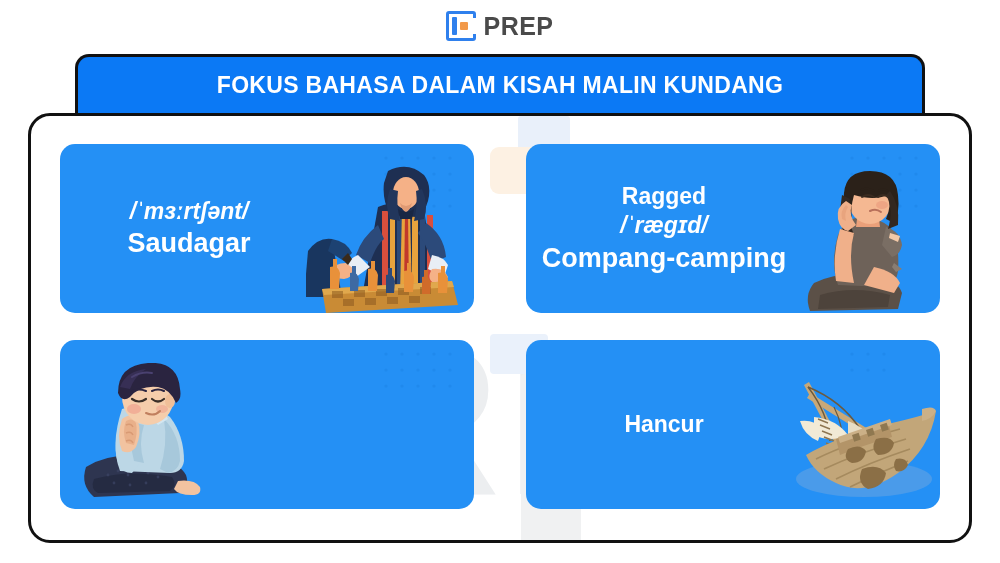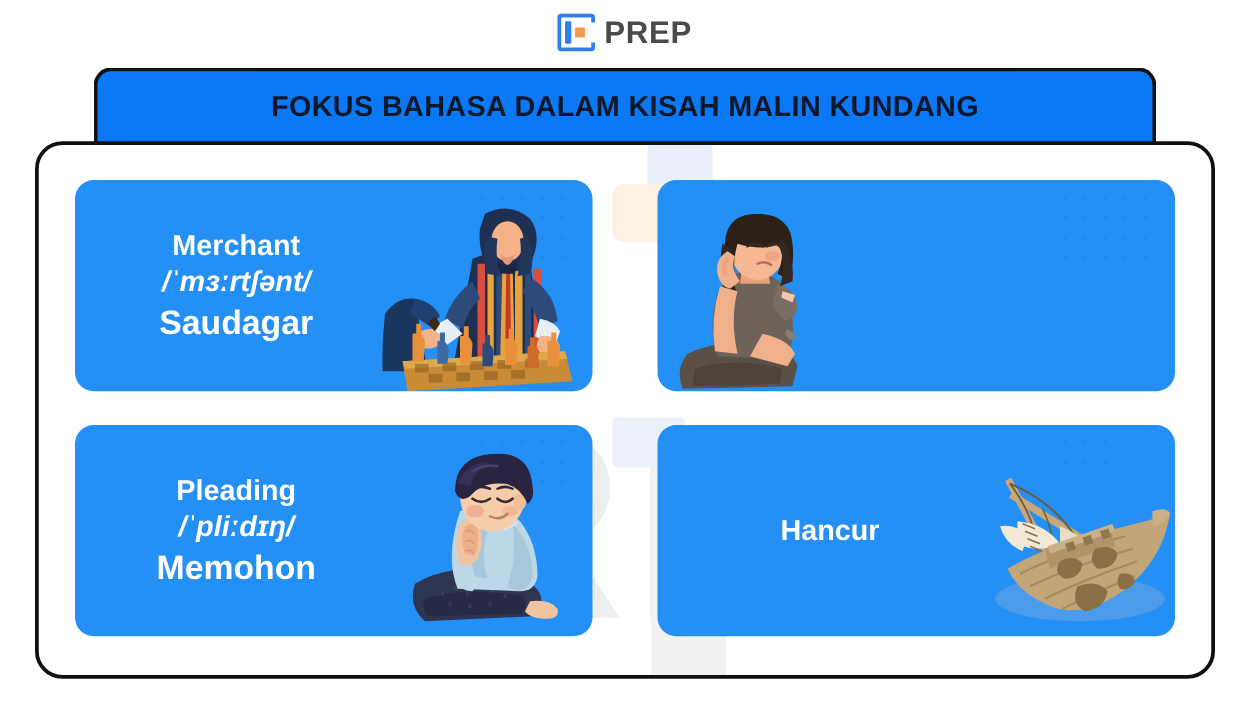--- a/index.html
+++ b/index.html
@@ -83,21 +83,21 @@
     background: #0b79f5;
     border: 3px solid #111111;
     border-radius: 14px 14px 0 0;
     border-bottom: none;
     display: flex;
     align-items: center;
     justify-content: center;
     z-index: 20;
   }
   .banner-title {
-    color: #0f172a;
+    color: #ffffff;
     font-size: 23px;
     font-weight: bold;
     letter-spacing: 0.3px;
     text-align: center;
     white-space: nowrap;
   }
 
   
   .frame {
     position: absolute;
@@ -271,21 +271,20 @@
             <circle cx="54" cy="38" r="1.6"></circle>
             <circle cx="70" cy="38" r="1.6"></circle>
           <circle cx="6" cy="54" r="1.6"></circle>
             <circle cx="22" cy="54" r="1.6"></circle>
             <circle cx="38" cy="54" r="1.6"></circle>
             <circle cx="54" cy="54" r="1.6"></circle>
             <circle cx="70" cy="54" r="1.6"></circle>
         </g>
       </svg>
       <div class="card-text">
-        <span class="card-word">Merchant</span>
         <span class="card-ipa">/ˈmɜːrtʃənt/</span>
         <span class="card-trans">Saudagar</span>
       </div>
       <div class="card-art">
         <svg width="168" height="150" viewBox="0 0 168 150">
 
           <path d="M2 88 q10 -14 24 -12 l10 58 -38 0 z" fill="#19365f"></path>
           <path d="M26 76 q14 2 20 14 l-8 8 -16 -10 z" fill="#1d4272"></path>
 
           <path d="M72 44 q24 -10 46 2 l12 86 -74 2 z" fill="#1e2f52"></path>
@@ -377,20 +376,25 @@
             <circle cx="38" cy="38" r="1.6"></circle>
             <circle cx="54" cy="38" r="1.6"></circle>
             <circle cx="70" cy="38" r="1.6"></circle>
           <circle cx="6" cy="54" r="1.6"></circle>
             <circle cx="22" cy="54" r="1.6"></circle>
             <circle cx="38" cy="54" r="1.6"></circle>
             <circle cx="54" cy="54" r="1.6"></circle>
             <circle cx="70" cy="54" r="1.6"></circle>
         </g>
       </svg>
+      <div class="card-text">
+        <span class="card-word">Ragged</span>
+        <span class="card-ipa">/ˈrægɪd/</span>
+        <span class="card-trans">Compang-camping</span>
+      </div>
       <div class="card-art">
         <svg width="150" height="142" viewBox="0 0 150 142">
 
           <path d="M24 112 q30 -14 66 -6 q18 4 22 16 l-4 16 -88 2 q-6 -16 4 -28 z" fill="#5b5047"></path>
           <path d="M30 124 q34 -10 70 0 l-2 12 -70 2 z" fill="#4d433b"></path>
 
           <path d="M56 50 q24 -10 44 6 q10 16 8 44 q-2 14 -12 16 l-48 -2 q-8 -22 0 -50 z" fill="#6e6259"></path>
 
           <path d="M96 56 q14 4 16 18 q-2 10 -10 12 l-10 -12 z" fill="#7a6e64"></path>
 
@@ -439,25 +443,20 @@
             <circle cx="38" cy="22" r="1.6"></circle>
             <circle cx="54" cy="22" r="1.6"></circle>
             <circle cx="70" cy="22" r="1.6"></circle>
           <circle cx="6" cy="38" r="1.6"></circle>
             <circle cx="22" cy="38" r="1.6"></circle>
             <circle cx="38" cy="38" r="1.6"></circle>
             <circle cx="54" cy="38" r="1.6"></circle>
             <circle cx="70" cy="38" r="1.6"></circle>
         </g>
       </svg>
-      <div class="card-text">
-        <span class="card-word">Pleading</span>
-        <span class="card-ipa">/ˈpliːdɪŋ/</span>
-        <span class="card-trans">Memohon</span>
-      </div>
       <div class="card-art">
         <svg width="168" height="146" viewBox="0 0 168 146">
 
           <path d="M26 104 q26 -16 66 -10 q26 4 34 18 q4 12 -6 18 l-86 4 q-14 -12 -8 -30 z" fill="#2e3550"></path>
           <path d="M34 116 q34 -10 78 -2 q6 8 -2 14 l-72 2 q-8 -4 -4 -14 z" fill="#252b42"></path>
 
           <g fill="#3d4566" opacity="0.7">
             <circle cx="48" cy="112" r="1.4"></circle>
               <circle cx="58" cy="108" r="1.4"></circle>
               <circle cx="68" cy="112" r="1.4"></circle>

